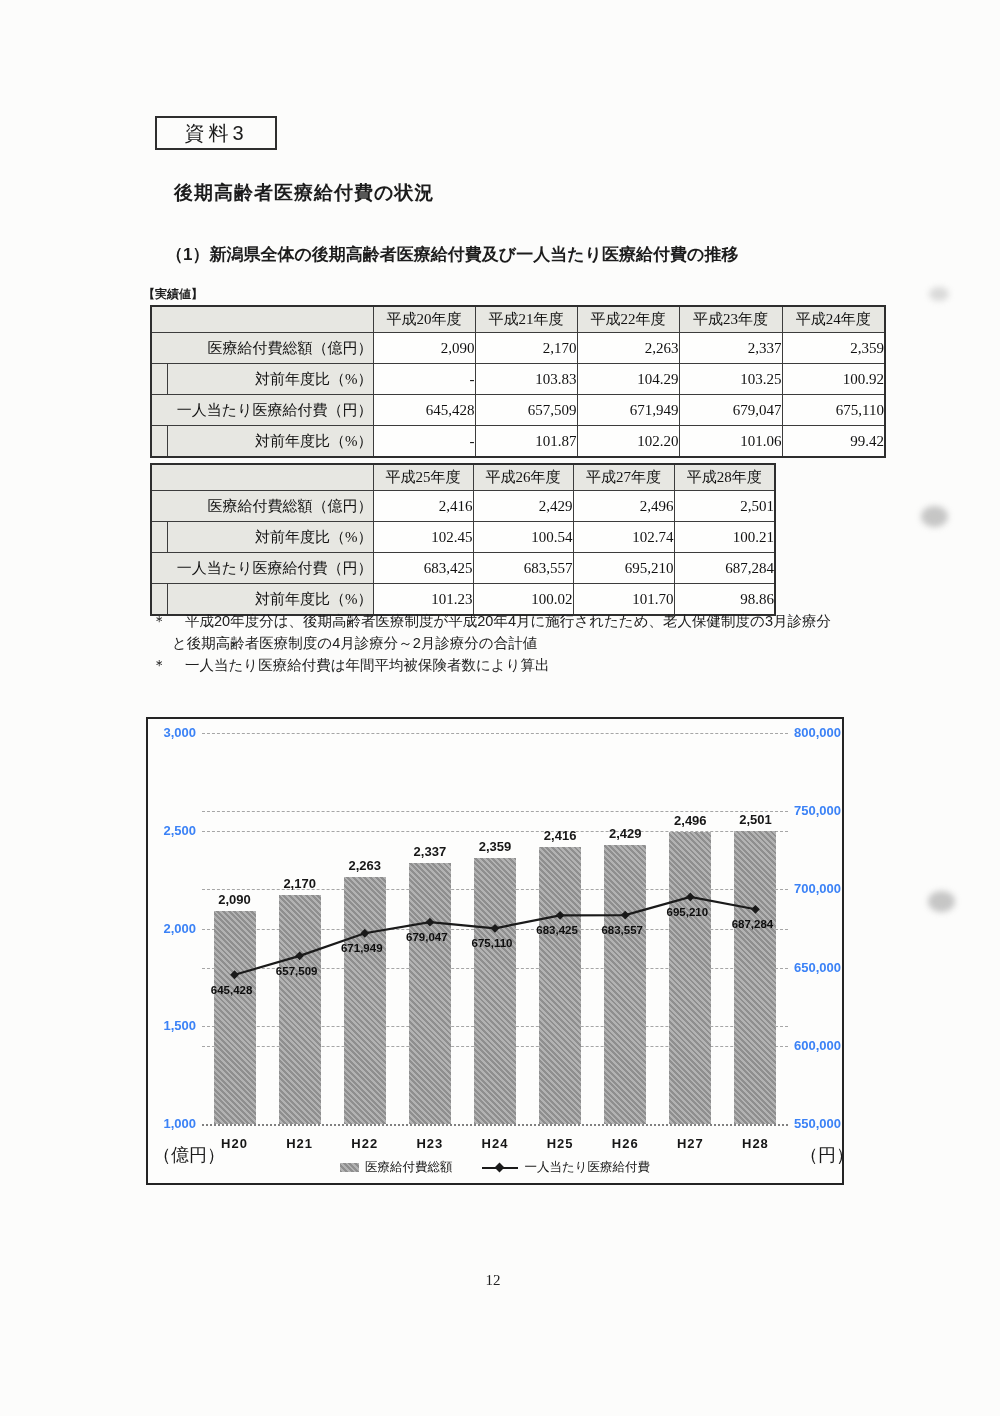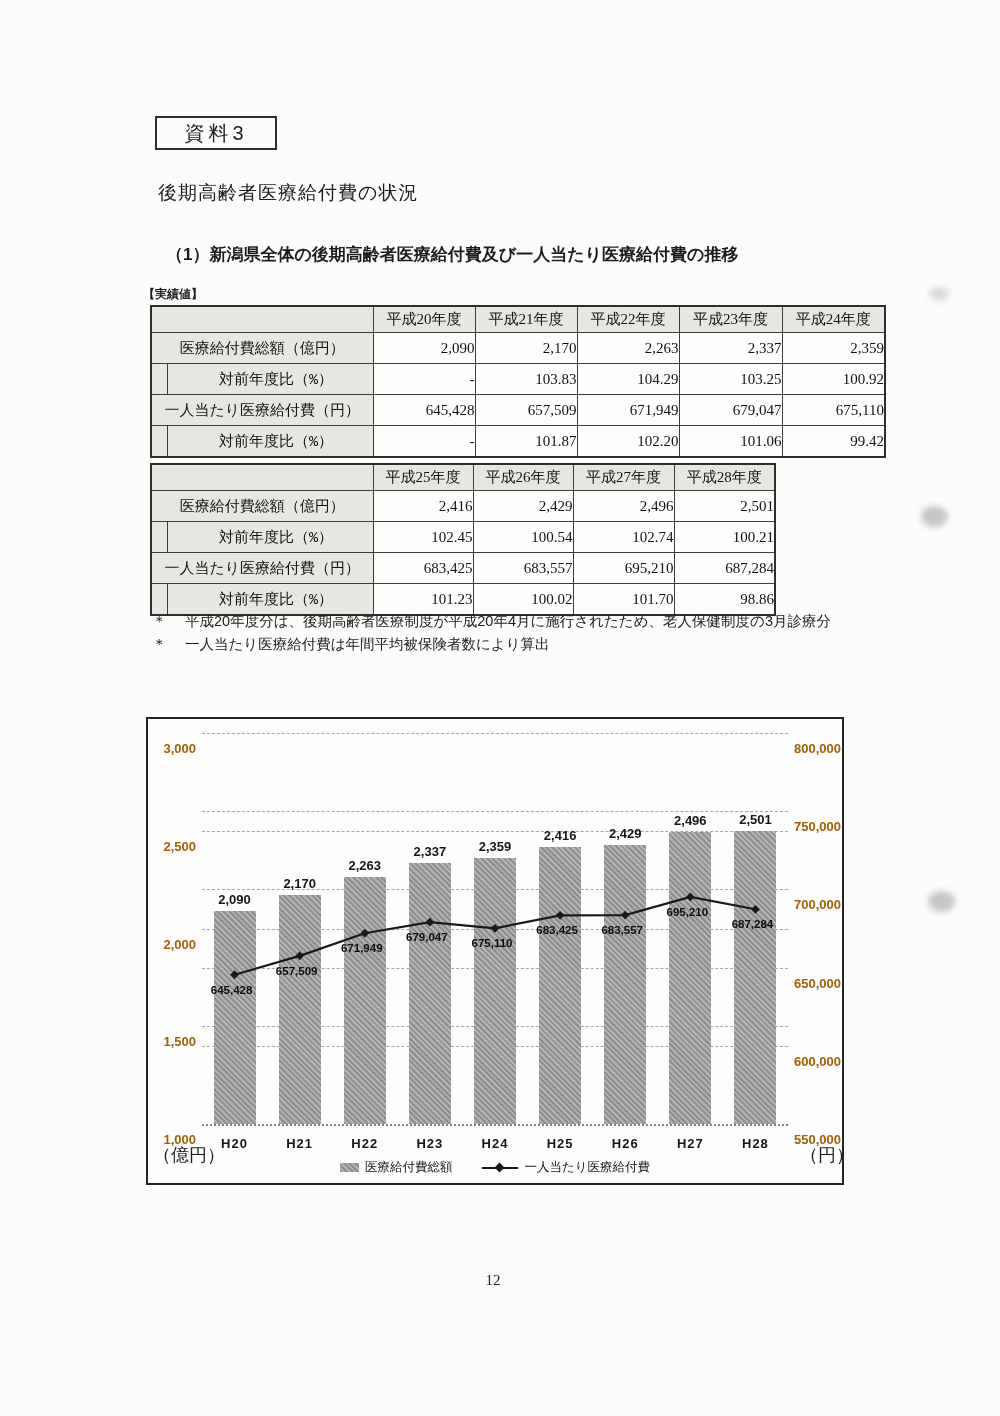--- a/index.html
+++ b/index.html
@@ -2,32 +2,32 @@
 <html><head>
 <meta charset="utf-8">
 <style>
   html,body{margin:0;padding:0;background:#e9e9e9;}
   .page{position:relative;width:1000px;height:1416px;background:#fcfcfb;overflow:hidden;
         font-family:"Liberation Sans","DejaVu Sans",sans-serif;color:#1c1c1c;}
 
   
   .doc-tag{position:absolute;left:155px;top:116px;width:118px;height:30px;border:2px solid #2e2e2e;
            display:flex;align-items:center;justify-content:center;font-size:20px;letter-spacing:4px;font-weight:500;}
-  .title{position:absolute;left:158px;top:180px;font-size:19px;font-weight:400;letter-spacing:1px;}
+  .title{position:absolute;left:174px;top:180px;font-size:19px;font-weight:700;letter-spacing:1px;}
   .subtitle{position:absolute;left:166px;top:243px;font-size:17px;font-weight:600;}
   .jisseki{position:absolute;left:143px;top:286px;font-size:12px;font-weight:600;}
 
   
   .tbl{position:absolute;border-collapse:collapse;table-layout:fixed;
        font-family:"Liberation Serif","DejaVu Serif",serif;font-size:15px;color:#111;background:#fff;}
   .tbl td{border:1px solid #3c3c3c;height:30px;padding:0;overflow:hidden;white-space:nowrap;}
   .tbl tr.hrow td{height:25px;}
   .tbl{border:2px solid #2e2e2e;}
   .sh{background:#e7e7e2;}
-  .rowhead{text-align:center;padding-left:7px;font-family:Liberation Mono, monospace;}
+  .rowhead{text-align:right;padding-left:7px;}
   .rowhead.indent{padding-left:12px;}
   .yhead{text-align:center;}
   .vals{text-align:right;padding-right:12px;background:#fefefd;}
   .t1{left:150px;top:305px;width:734px;}
   .t2{left:150px;top:463px;width:624px;}
 
   
   .notes{position:absolute;left:152px;top:611px;width:716px;font-size:14.5px;line-height:21.5px;color:#202020;}
   .note{display:flex;margin-bottom:1px;}
   .note .marker{flex:0 0 33px;}
@@ -35,21 +35,21 @@
   .note .l2{margin-left:-13px;}
 
   
   .chart{position:absolute;left:146px;top:717px;width:694px;height:464px;border:2px solid #242424;background:#fdfdfc;}
   .gridline{position:absolute;height:0;border-top:1px dashed #a6a6a6;}
   .axisline{position:absolute;height:0;border-top:2px dotted #808080;}
   .bar{position:absolute;background-color:#a6a6a6;
        background-image:repeating-linear-gradient(45deg,rgba(88,88,88,.30) 0 2px,rgba(255,255,255,.14) 2px 4px);}
   .bar-label{position:absolute;text-align:center;font-size:13px;font-weight:bold;color:#161616;}
   .line-label{position:absolute;text-align:center;font-size:11.5px;font-weight:bold;color:#0e0e0e;}
-  .tick{position:absolute;font-size:13px;font-weight:bold;color:#a16207;line-height:16px;margin-top:16px;}
+  .tick{position:absolute;font-size:13px;font-weight:bold;color:#3b82f6;line-height:16px;}
   .tick.left{text-align:right;}
   .tick.right{text-align:left;}
   .xlabel{position:absolute;text-align:center;font-size:13px;font-weight:bold;letter-spacing:1px;color:#161616;}
   .unit{position:absolute;font-size:18px;color:#1a1a1a;}
   .unit-left{left:5px;top:424px;}
   .unit-right{left:652px;top:424px;}
   .legend{position:absolute;left:54px;top:440px;width:586px;display:flex;justify-content:center;gap:30px;
           font-size:12.5px;color:#161616;align-items:center;}
   .legend-item{display:flex;align-items:center;}
   .sw-bar{display:inline-block;width:19px;height:9px;margin-right:6px;
@@ -178,21 +178,21 @@
           <td class="vals">100.02</td>
           <td class="vals">101.70</td>
           <td class="vals">98.86</td>
         </tr>
       </tbody>
     </table>
 
   <div class="notes">
     <div class="note">
       <span class="marker">＊</span>
-      <span class="ntext"><span>平成20年度分は、後期高齢者医療制度が平成20年4月に施行されたため、老人保健制度の3月診療分</span><br></span>
+      <span class="ntext"><span>平成20年度分は、後期高齢者医療制度が平成20年4月に施行されたため、老人保健制度の3月診療分</span><br><span class="l2">と後期高齢者医療制度の4月診療分～2月診療分の合計値</span></span>
     </div>
     <div class="note">
       <span class="marker">＊</span>
       <span class="ntext">一人当たり医療給付費は年間平均被保険者数により算出</span>
     </div>
   </div>
 
   <div id="chart" class="chart">
     <div class="unit unit-left">（億円）</div>
     <div class="unit unit-right">（円）</div>

